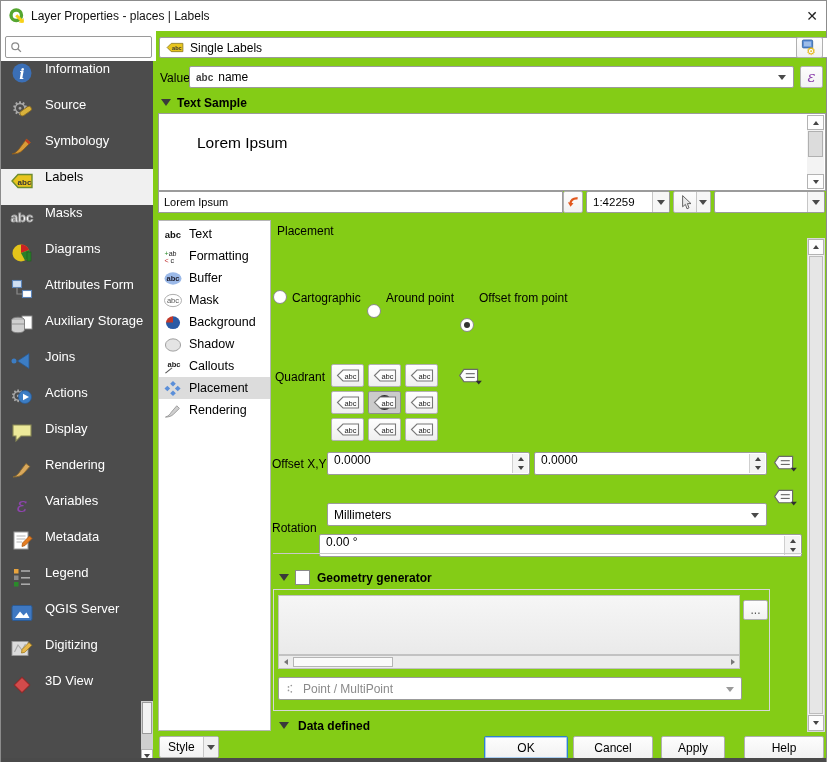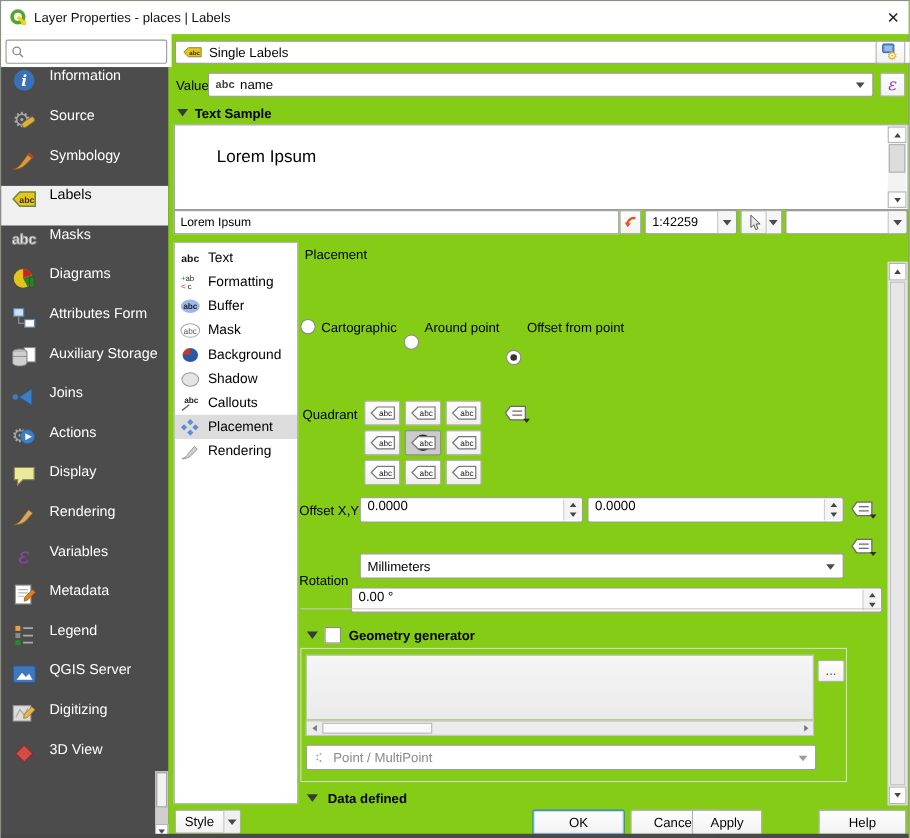--- a/index.html
+++ b/index.html
@@ -655,21 +655,21 @@
     <div class="arrowbox" style="width:15px;background:#f0f0f0">
         <div class="carrow" style="right:3.5px"></div>
       </div>
   </div>
   <div class="abs btn focus" style="left:483px;top:735px;width:84px;height:23px">
       <span>OK</span>
     </div>
   <div class="abs btn" style="left:572px;top:735px;width:80px;height:23px">
       <span>Cancel</span>
     </div>
-  <div class="abs btn" style="left:628px;top:735px;width:64px;height:23px">
+  <div class="abs btn" style="left:660px;top:735px;width:64px;height:23px">
       <span>Apply</span>
     </div>
   <div class="abs btn" style="left:743px;top:735px;width:80px;height:23px">
       <span>Help</span>
     </div>
 
   <div class="abs dark-strip"></div>
 </div>
 
 </body></html>

